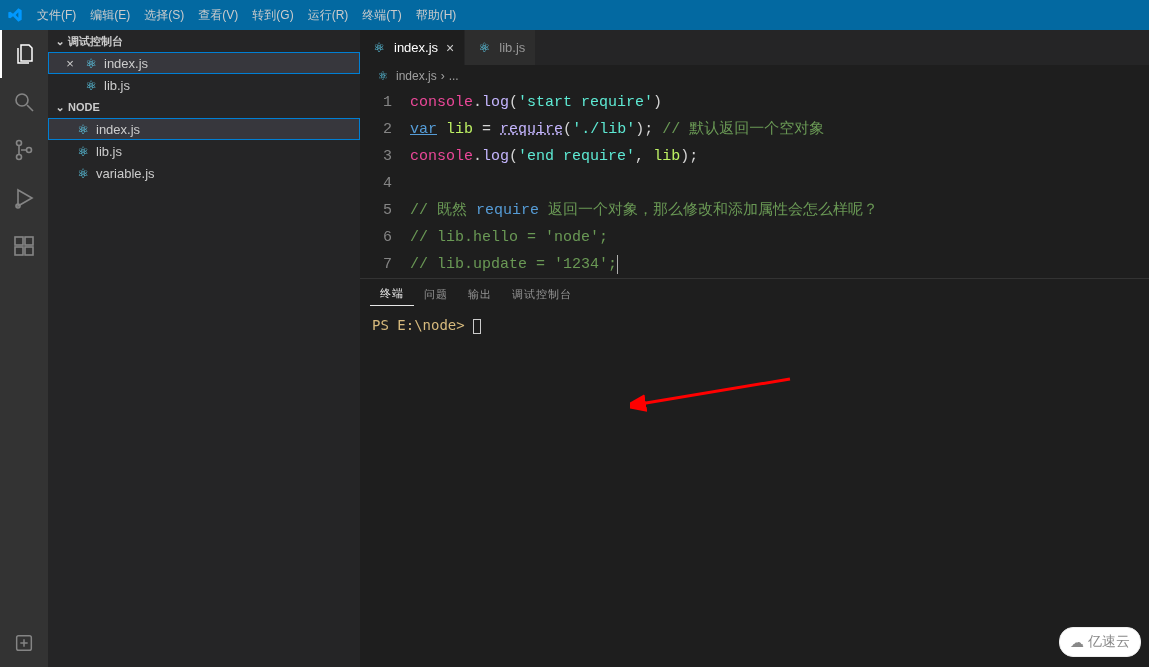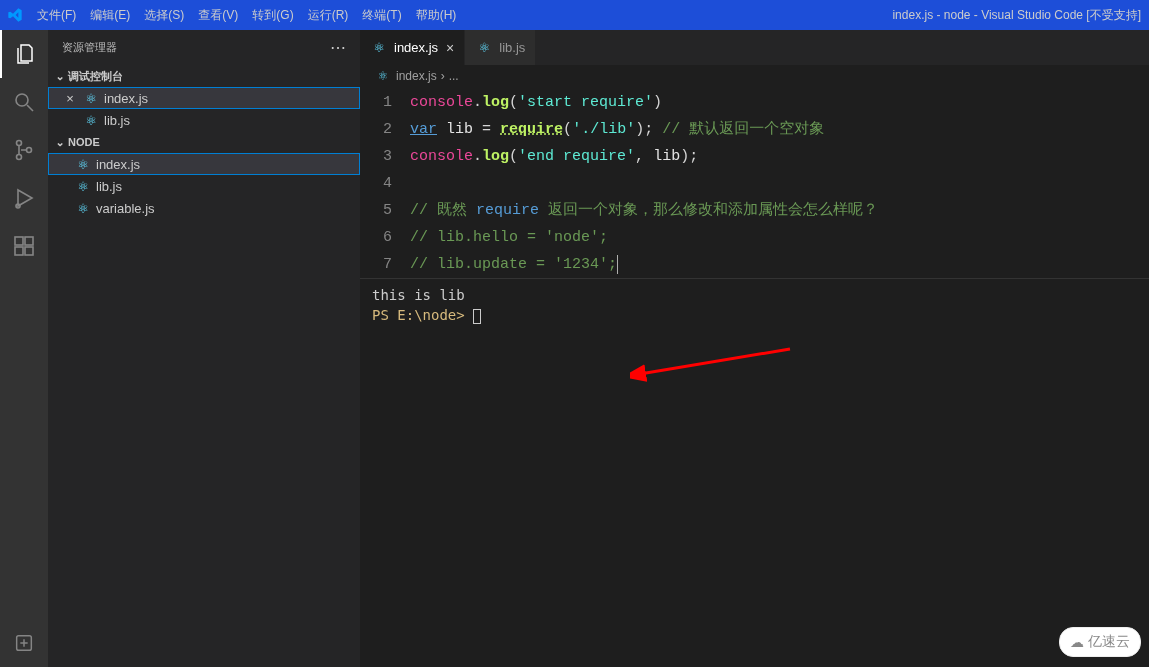--- a/index.html
+++ b/index.html
@@ -1,17 +1,17 @@
 <!DOCTYPE html>
 <html><head>
 <meta charset="utf-8">
 <style>
 * { margin: 0; padding: 0; box-sizing: border-box; }
 body { font-family: "Microsoft YaHei", "Segoe UI", sans-serif; background: #1e1e1e; color: #cccccc; width: 1149px; height: 667px; overflow: hidden; display: flex; flex-direction: column; }
-.titlebar { height: 30px; background: #1d4ed8; display: flex; align-items: center; font-size: 12px; color: #cccccc; }
+.titlebar { height: 30px; background: #0369a1; display: flex; align-items: center; font-size: 12px; color: #cccccc; }
 .titlebar .vscode-icon { width: 30px; display:flex; justify-content:center; }
 .titlebar .menu-item { padding: 0 7px; height: 30px; display:flex; align-items:center; cursor:pointer; }
 .titlebar .title-center { flex:1; text-align: right; padding-right: 8px; color: #cccccc; }
 .main { flex:1; display:flex; min-height: 0; }
 .activitybar { width: 48px; background: #333333; display:flex; flex-direction:column; align-items:center; }
 .activitybar .ab-item { width:48px; height:48px; display:flex; justify-content:center; align-items:center; color:#858585; cursor:pointer; }
 .activitybar .ab-item.active { color:#ffffff; border-left: 2px solid #ffffff; width:48px; }
 .sidebar { width: 312px; background: #252526; display:flex; flex-direction:column; font-size: 13px; }
 .sidebar-header { height: 35px; display:flex; align-items:center; justify-content:space-between; padding: 0 14px; color: #bbbbbb; font-size: 11px; }
 .sidebar-header .dots { color:#cccccc; font-size: 16px; cursor:pointer; }
@@ -27,22 +27,22 @@
 .tab { display:flex; align-items:center; padding: 0 10px; height:35px; background:#2d2d2d; color:#969696; font-size:13px; border-right:1px solid #252526; cursor:pointer; }
 .tab.active-tab { background:#1e1e1e; color:#ffffff; }
 .tab .tab-close { margin-left: 8px; color:#cccccc; font-size: 14px; }
 .breadcrumb { height: 22px; display:flex; align-items:center; padding-left: 14px; font-size: 12px; color:#a0a0a0; }
 .breadcrumb .sep { margin: 0 4px; color:#a0a0a0; }
 .code { font-family: Consolas, "Courier New", monospace; font-size: 15px; line-height: 27px; display:flex; padding-top: 2px; }
 .gutter { width: 50px; text-align: right; color: #858585; padding-right: 18px; }
 .code-lines { flex:1; color:#d4d4d4; white-space: pre; }
 .t-kw { color:#569cd6;text-decoration:underline; }
 .t-str { color:#5eead4; }
-.t-id { color:#e5e5e5; }
-.t-fn { color:#bef264;font-weight:bold; }
+.t-id { color:#bef264; }
+.t-fn { color:#c4b5fd; }
 .t-obj { color:#ec4899; }
 .t-pun { color:#d4d4d4; }
 .t-comment { color:#6a9955; }
 .t-link { text-decoration: underline; text-decoration-style: dotted; }
 .cursor { border-left: 1px solid #aeafad; display:inline-block; height:19px; vertical-align:middle; }
 .panel { border-top: 1px solid #333; background:#1e1e1e; height: 165px; display:flex; flex-direction:column; }
 .panel-tabs { display:flex; height: 30px; align-items:center; padding-left: 10px; font-size: 11px; color:#969696; }
 .panel-tab { padding: 4px 10px; cursor:pointer; letter-spacing: 1px; }
 .panel-tab.active-ptab { color:#e7e7e7; border-bottom:1px solid #e7e7e7; }
 .terminal { flex:1; font-family: Consolas, monospace; font-size: 14px; line-height: 20px; padding: 6px 12px; color:#cccccc; position:relative; }
@@ -62,21 +62,20 @@
       </svg>
   </div>
   <div class="menu-item">文件(F)</div>
   <div class="menu-item">编辑(E)</div>
   <div class="menu-item">选择(S)</div>
   <div class="menu-item">查看(V)</div>
   <div class="menu-item">转到(G)</div>
   <div class="menu-item">运行(R)</div>
   <div class="menu-item">终端(T)</div>
   <div class="menu-item">帮助(H)</div>
-  <div class="title-center">index.js - node - Visual Studio Code [不受支持]</div>
 </div>
 
 <div class="main">
 
   <div class="activitybar">
     <div class="ab-item active">
       <svg width="24" height="24" viewBox="0 0 24 24" stroke="currentColor" stroke-width="1.5" fill="none">
           <path d="M8 3h8l3 3v13H8zM5 6v15h11"></path>
         </svg>
     </div>
@@ -111,24 +110,20 @@
     <div style="flex:1"></div>
     <div class="ab-item">
       <svg width="22" height="22" viewBox="0 0 24 24" stroke="currentColor" stroke-width="1.6" fill="none">
           <rect x="4" y="4" width="16" height="16" rx="2"></rect>
           <path d="M12 8v8M8 12h8"></path>
         </svg>
     </div>
   </div>
 
   <div class="sidebar">
-    <div class="sidebar-header">
-      <span>资源管理器</span>
-      <span class="dots">⋯</span>
-    </div>
     <div class="section-header">
       <span class="chev">⌄</span>
       <span>调试控制台</span>
     </div>
     <div class="file-row active-row" style="padding-left:10px">
       <span class="close-x">×</span>
       <span class="react-icon">⚛</span>
       <span class="label">index.js</span>
     </div>
     <div class="file-row" style="padding-left:10px">
@@ -179,22 +174,27 @@
           <div>3</div>
           <div>4</div>
           <div>5</div>
           <div>6</div>
           <div>7</div>
         </div>
       <div class="code-lines" id="codelines"><div><span class="t-obj">console</span><span class="t-pun">.</span><span class="t-fn">log</span><span class="t-pun">(</span><span class="t-str">'start require'</span><span class="t-pun">)</span></div><div><span class="t-kw">var</span> <span class="t-id">lib</span> <span class="t-pun">=</span> <span class="t-fn t-link">require</span><span class="t-pun">(</span><span class="t-str">'./lib'</span><span class="t-pun">);</span> <span class="t-comment">// 默认返回一个空对象</span></div><div><span class="t-obj">console</span><span class="t-pun">.</span><span class="t-fn">log</span><span class="t-pun">(</span><span class="t-str">'end require'</span><span class="t-pun">,</span> <span class="t-id">lib</span><span class="t-pun">);</span></div><div>&nbsp;</div><div><span class="t-comment">// 既然 <span style="color:#569cd6">require</span> 返回一个对象，那么修改和添加属性会怎么样呢？</span></div><div><span class="t-comment">// lib.hello = 'node';</span></div><div><span class="t-comment">// lib.update = '1234';</span><span class="cursor"></span></div></div>
     </div>
 
     <div class="panel">
+      <div class="panel-tabs">
+        <div class="panel-tab active-ptab">终端</div>
+        <div class="panel-tab">问题</div>
+        <div class="panel-tab">输出</div>
+        <div class="panel-tab">调试控制台</div>
+      </div>
       <div class="terminal">
-        <div>this is lib</div>
         <div><span class="term-yel">PS E:\node&gt;</span> <span class="term-cursor"></span></div>
         <svg class="arrow-svg" style="left:270px; top:65px;" width="170" height="40">
           <defs>
               <marker id="ah" markerWidth="10" markerHeight="10" refX="2" refY="3" orient="auto">
                 <path d="M0,0 L0,6 L8,3 z" fill="#ff0000"></path>
               </marker>
             </defs>
           <line x1="160" y1="5" x2="10" y2="30" stroke="#ff0000" stroke-width="3" marker-end="url(#ah)"></line>
         </svg>
       </div>

